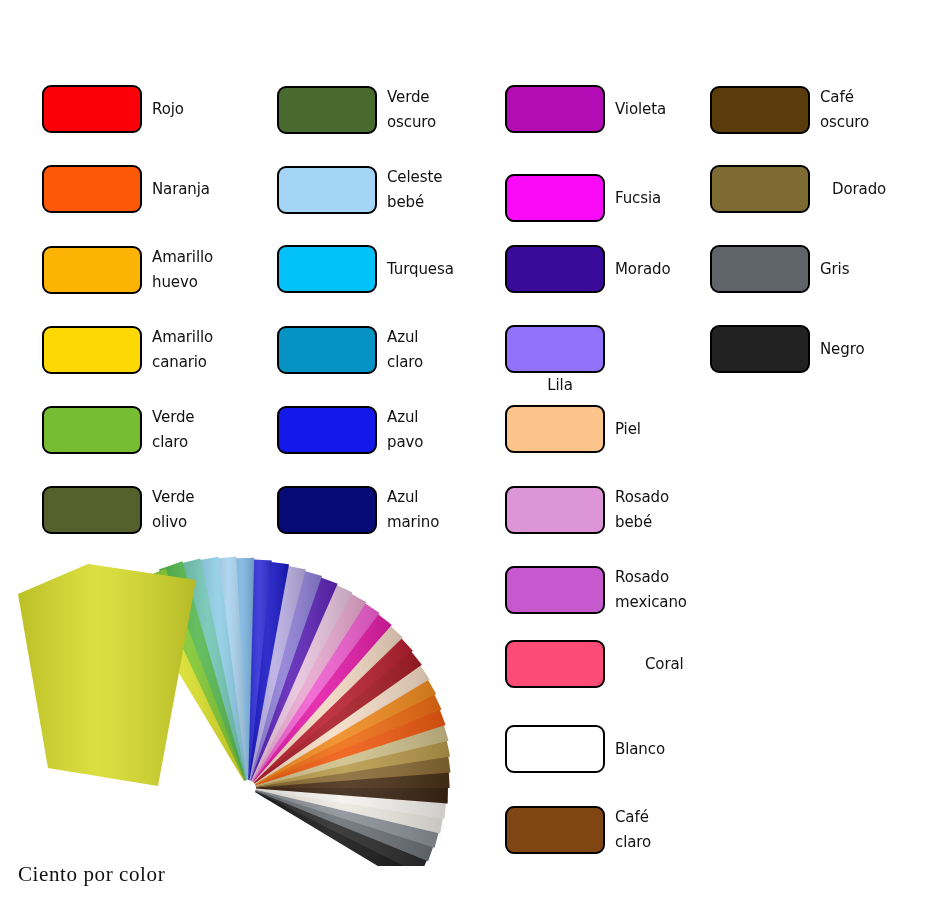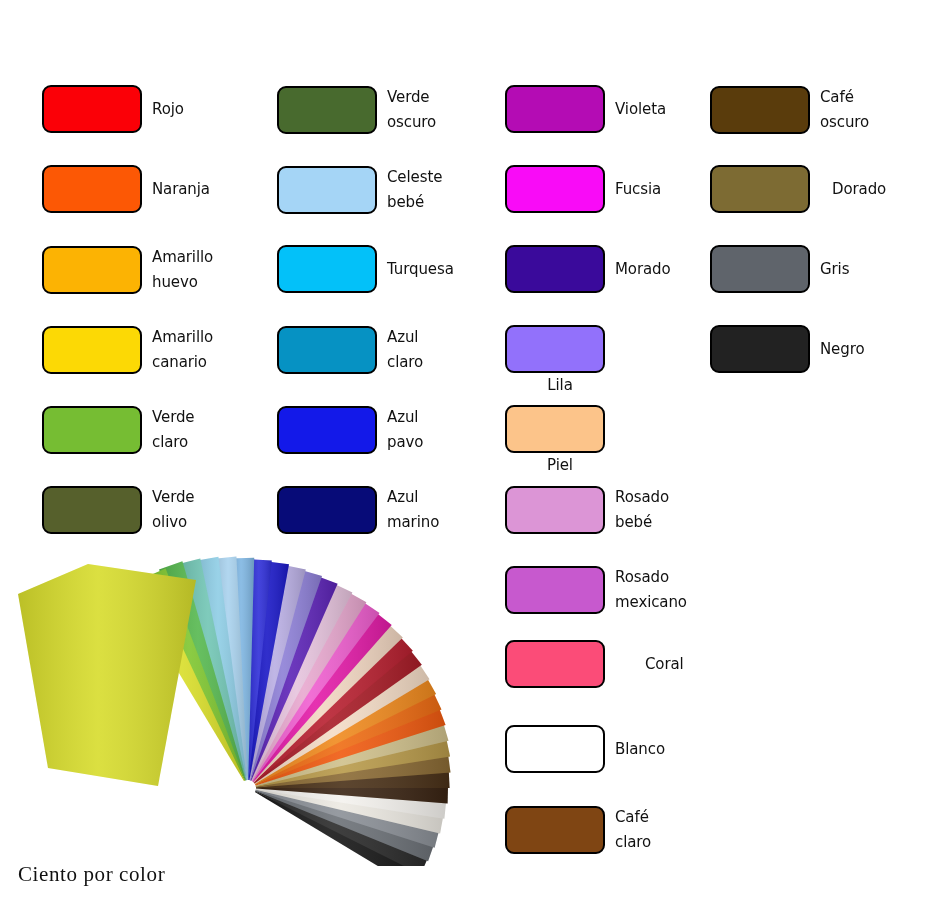--- a/index.html
+++ b/index.html
@@ -115,33 +115,33 @@
           <div class="chip" title="#070b78" style="background: rgb(7, 11, 120);"></div>
           <div class="chip-label">Azul
 marino</div>
         </div>
       </div>
       <div class="col" style="left: 0px; top: 0px;">
         <div class="swatch-row" style="left: 505px; top: 85px;">
           <div class="chip" title="#b40cb4" style="background: rgb(180, 12, 180);"></div>
           <div class="chip-label">Violeta</div>
         </div>
-        <div class="swatch-row" style="left: 505px; top: 165px; justify-content: center;">
+        <div class="swatch-row" style="left: 505px; top: 174px; justify-content: center;">
           <div class="chip" title="#f90bf7" style="background: rgb(249, 11, 247);"></div>
           <div class="chip-label">Fucsia</div>
         </div>
         <div class="swatch-row" style="left: 505px; top: 245px;">
           <div class="chip" title="#3a0a9b" style="background: rgb(58, 10, 155);"></div>
           <div class="chip-label">Morado</div>
         </div>
         <div class="swatch-row" style="left: 505px; top: 325px; flex-direction: column;">
           <div class="chip" title="#9271fb" style="background: rgb(146, 113, 251);"></div>
           <div class="chip-label">Lila</div>
         </div>
-        <div class="swatch-row" style="left: 505px; top: 405px; flex-direction: column;">
+        <div class="swatch-row" style="left: 505px; top: 405px;">
           <div class="chip" title="#fcc48a" style="background: rgb(252, 196, 138);"></div>
           <div class="chip-label">Piel</div>
         </div>
         <div class="swatch-row" style="left: 505px; top: 485px;">
           <div class="chip" title="#dc95d6" style="background: rgb(220, 149, 214);"></div>
           <div class="chip-label">Rosado
 bebé</div>
         </div>
         <div class="swatch-row" style="left: 505px; top: 565px;">
           <div class="chip" title="#c759ce" style="background: rgb(199, 89, 206);"></div>

